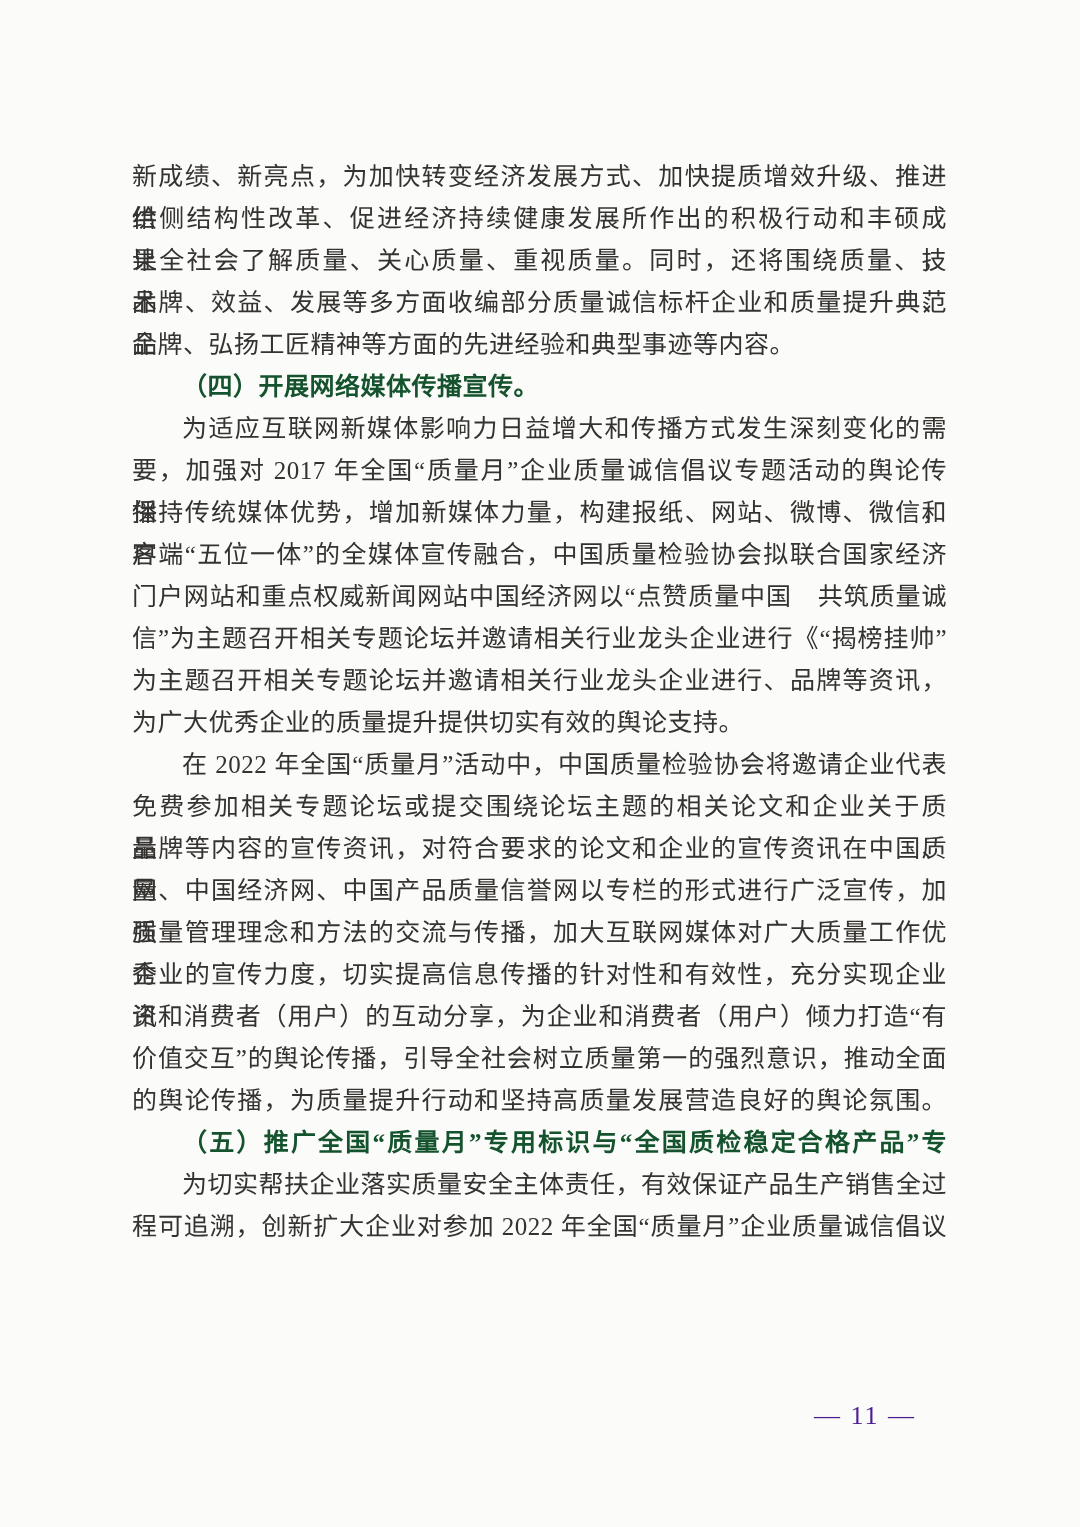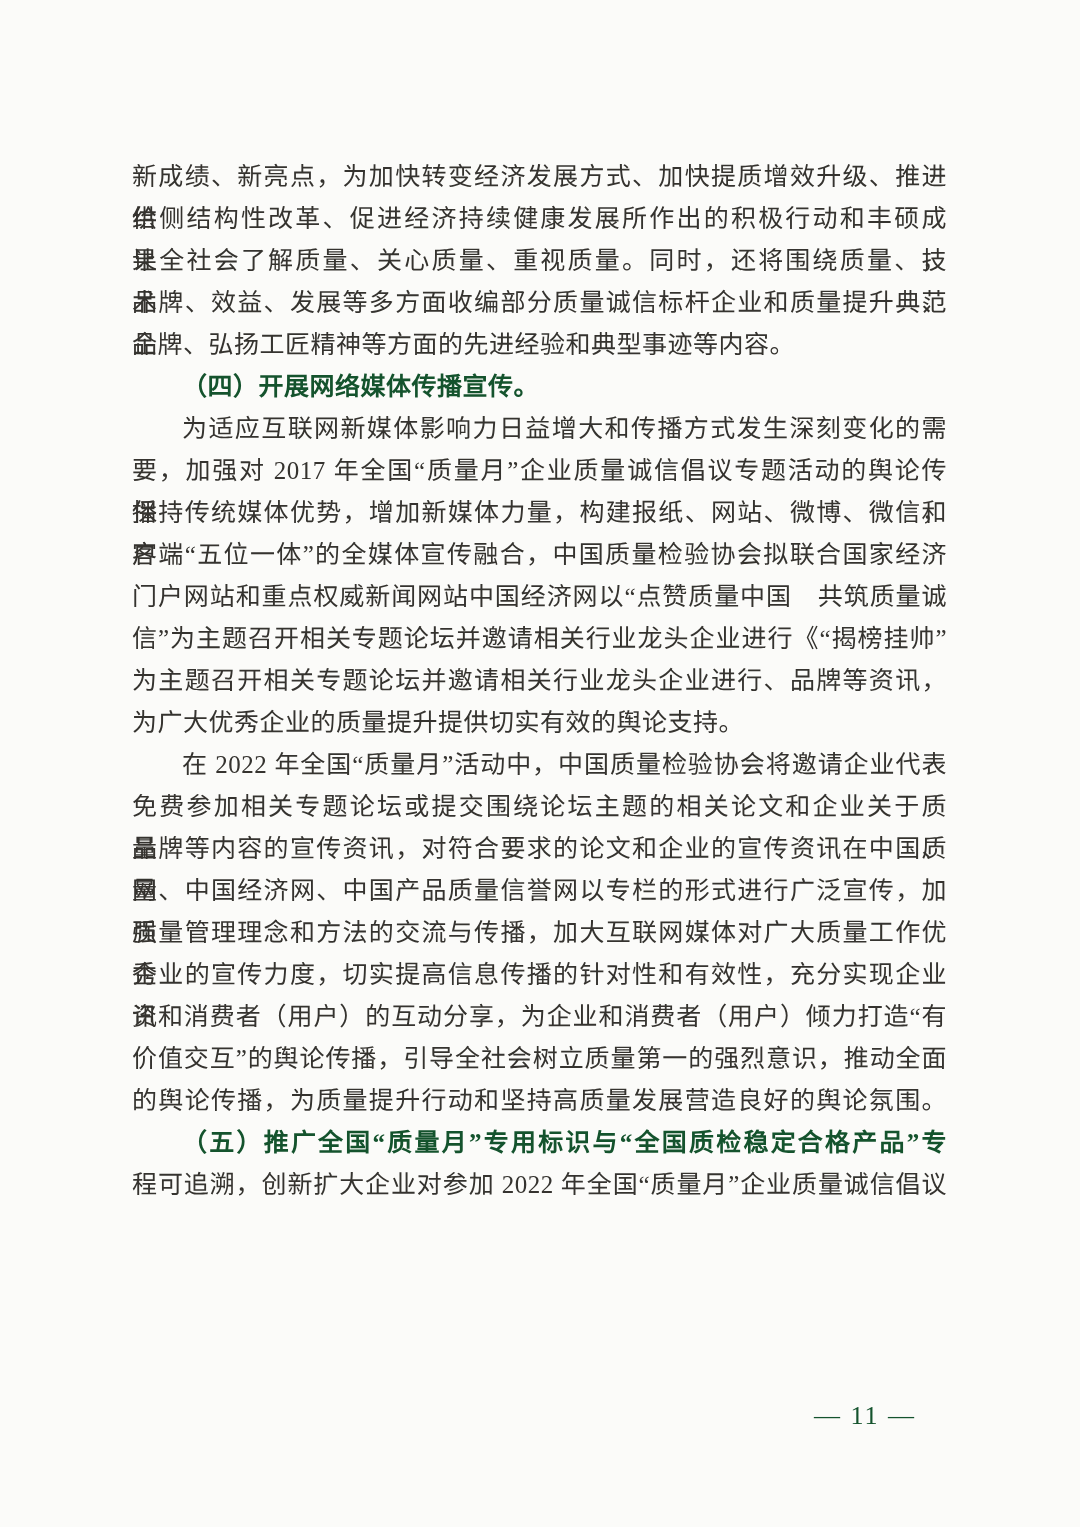--- a/index.html
+++ b/index.html
@@ -43,21 +43,21 @@
     color: #14532d;
   }
   .pageno {
     position: absolute;
     left: 765px;
     top: 1398px;
     width: 200px;
     text-align: center;
     font-size: 26px;
     line-height: 36px;
-    color: #14532d;
+    color: #4c1d95;
     letter-spacing: 2px;
   }
 </style>
 </head>
 <body>
 
 <div class="page">
   <div class="doc" id="doc">
       <div class="line just">新成绩、新亮点，为加快转变经济发展方式、加快提质增效升级、推进供</div>
       <div class="line just">给侧结构性改革、促进经济持续健康发展所作出的积极行动和丰硕成果，</div>
@@ -76,16 +76,17 @@
       <div class="line just ind">在 2022 年全国“质量月”活动中，中国质量检验协会将邀请企业代表</div>
       <div class="line just">免费参加相关专题论坛或提交围绕论坛主题的相关论文和企业关于质量、</div>
       <div class="line just">品牌等内容的宣传资讯，对符合要求的论文和企业的宣传资讯在中国质量</div>
       <div class="line just">网、中国经济网、中国产品质量信誉网以专栏的形式进行广泛宣传，加强</div>
       <div class="line just">质量管理理念和方法的交流与传播，加大互联网媒体对广大质量工作优秀</div>
       <div class="line just">企业的宣传力度，切实提高信息传播的针对性和有效性，充分实现企业资</div>
       <div class="line just">讯和消费者（用户）的互动分享，为企业和消费者（用户）倾力打造“有</div>
       <div class="line just">价值交互”的舆论传播，引导全社会树立质量第一的强烈意识，推动全面</div>
       <div class="line just">的舆论传播，为质量提升行动和坚持高质量发展营造良好的舆论氛围。</div>
       <div class="line bold just ind">（五）推广全国“质量月”专用标识与“全国质检稳定合格产品”专</div>
+      <div class="line just ind">为切实帮扶企业落实质量安全主体责任，有效保证产品生产销售全过</div>
       <div class="line just">程可追溯，创新扩大企业对参加 2022 年全国“质量月”企业质量诚信倡议</div>
     </div>
   <div class="pageno">— 11 —</div>
 </div>
 
 </body></html>

